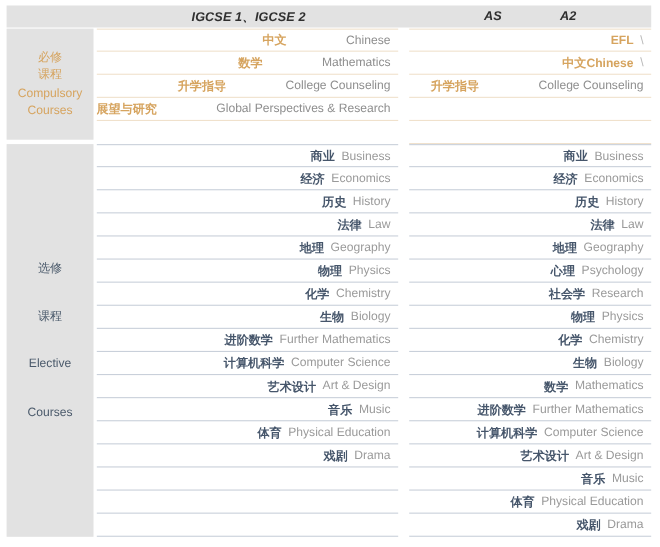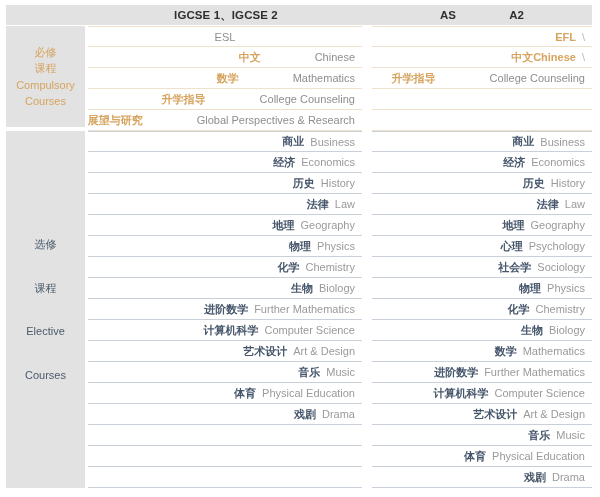--- a/index.html
+++ b/index.html
@@ -8,20 +8,21 @@
     background:#ffffff;
     font-family:"Liberation Sans","DejaVu Sans",sans-serif;
     overflow:hidden;
   }
   #root{position:relative;width:600px;height:497px;}
 
   
   .hdr{
     position:absolute;left:6px;top:5px;width:586px;height:20px;
     background:#e2e2e2;
+    font-style:italic;
   }
   .hdr-cell{
     position:absolute;top:0;height:20px;
     display:flex;align-items:center;justify-content:center;
     font-size:11.5px;font-weight:bold;color:#2f2f2f;
     letter-spacing:.1px;white-space:nowrap;
   }
   .hdr-mid{left:82px;width:276px;}
   .hdr-right{left:366px;width:220px;gap:44px;}
   .hdr-right .as{margin-right:9px;}
@@ -101,23 +102,20 @@
   </div>
 
   <div class="side side-elective">
     <span>选修</span>
     <span>课程</span>
     <span>Elective</span>
     <span>Courses</span>
   </div>
 
   <div class="col col-mid sec-comp">
-      <div class="row single">
-        <span class="cn">ESL</span>
-      </div>
       <div class="row">
         <span class="cn">中文</span>
         <span class="en">Chinese</span>
       </div>
       <div class="row">
         <span class="cn">数学</span>
         <span class="en">Mathematics</span>
       </div>
       <div class="row">
         <span class="cn">升学指导</span>
@@ -226,21 +224,21 @@
       <div class="row">
         <span class="cn">地理</span>
         <span class="en">Geography</span>
       </div>
       <div class="row">
         <span class="cn">心理</span>
         <span class="en">Psychology</span>
       </div>
       <div class="row">
         <span class="cn">社会学</span>
-        <span class="en">Sociology</span>
+        <span class="en">Research</span>
       </div>
       <div class="row">
         <span class="cn">物理</span>
         <span class="en">Physics</span>
       </div>
       <div class="row">
         <span class="cn">化学</span>
         <span class="en">Chemistry</span>
       </div>
       <div class="row">

